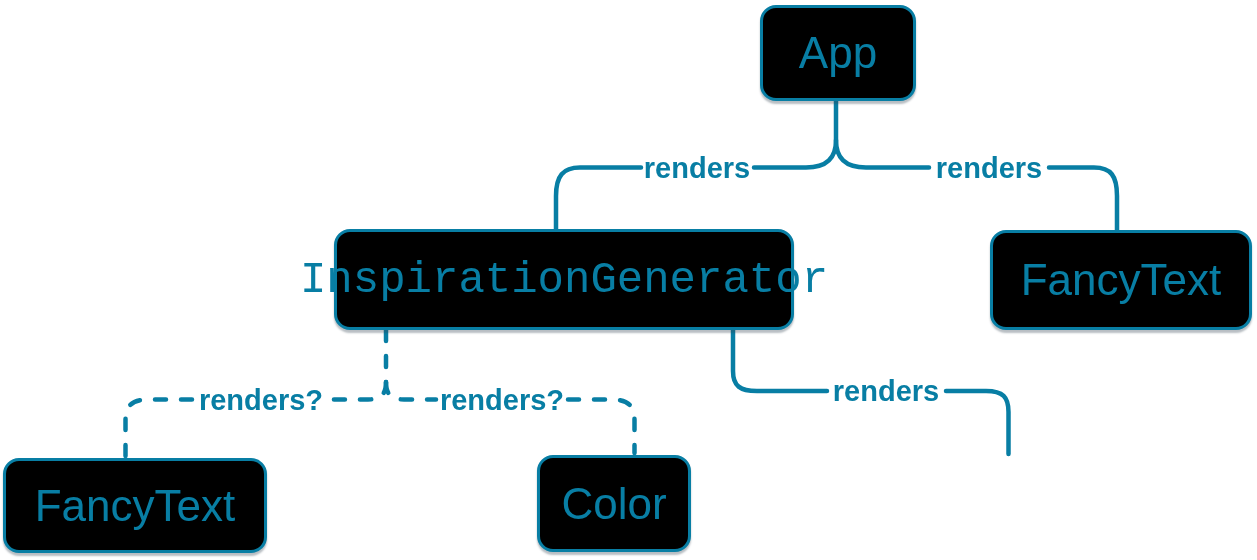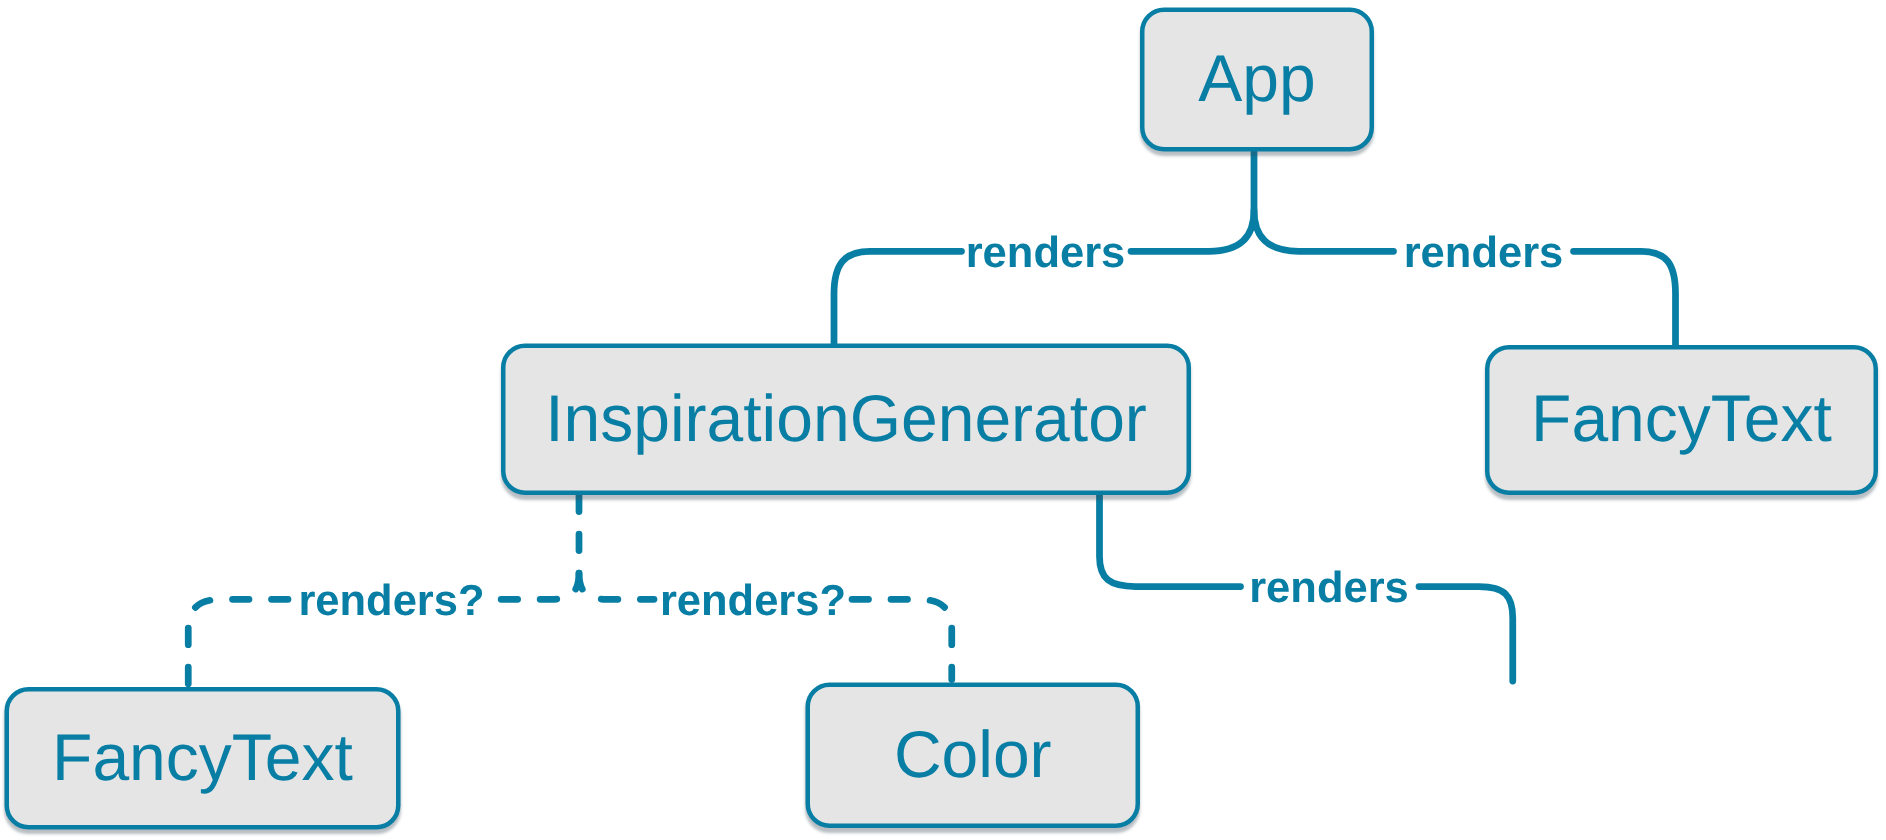--- a/index.html
+++ b/index.html
@@ -34,37 +34,37 @@
   .edges-layer text {
     fill: #087ea4;
     font-family: "Liberation Sans", "DejaVu Sans", sans-serif;
     font-size: 29px;
     font-weight: 600;
     text-anchor: middle;
   }
   .node {
     position: absolute;
     box-sizing: border-box;
-    background: #e5e5e5;
+    background: #000000;
     border: 3.5px solid #087ea4;
     border-radius: 16px;
     box-shadow: 0 3px 2px rgba(52, 70, 84, 0.35);
     display: flex;
     align-items: center;
     justify-content: center;
     color: #087ea4;
     font-size: 44px;
     font-weight: 400;
     white-space: nowrap;
   }
   .node-app                  { left: 760px; top: 5px;   width: 156px; height: 96px; }
-  .node-inspiration          { left: 334px; top: 229px; width: 460px; height: 101px; }
+  .node-inspiration          { left: 334px; top: 229px; width: 460px; height: 101px; font-family: Liberation Mono, monospace; }
   .node-fancytext-top        { left: 990px; top: 230px; width: 262px; height: 100px; }
   .node-fancytext-bottom     { left: 3px;   top: 458px; width: 264px; height: 95px; }
-  .node-color                { left: 537px; top: 455px; width: 223px; height: 97px; }
+  .node-color                { left: 537px; top: 455px; width: 154px; height: 97px; }
   .node-copyright            { left: 879px; top: 456px; width: 266px; height: 96px; }
 </style>
 </head>
 <body>
 
 <div class="stage">
 
   <svg class="edges-layer" viewBox="0 0 1257 560">
 
     <g>

